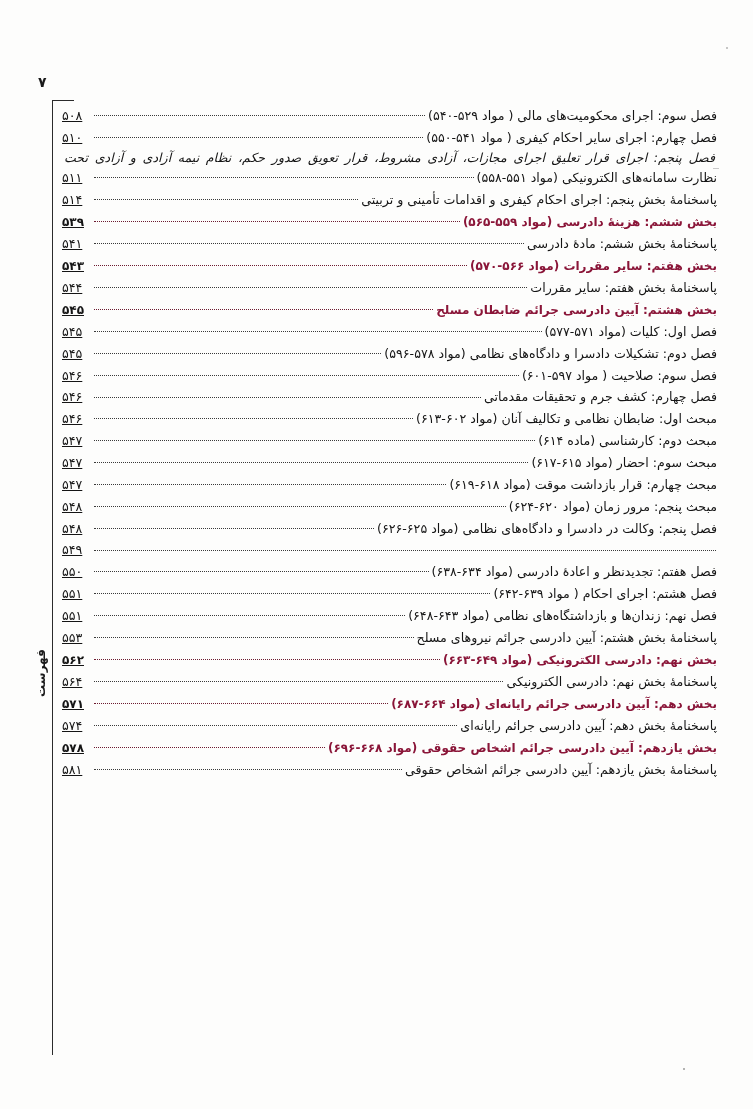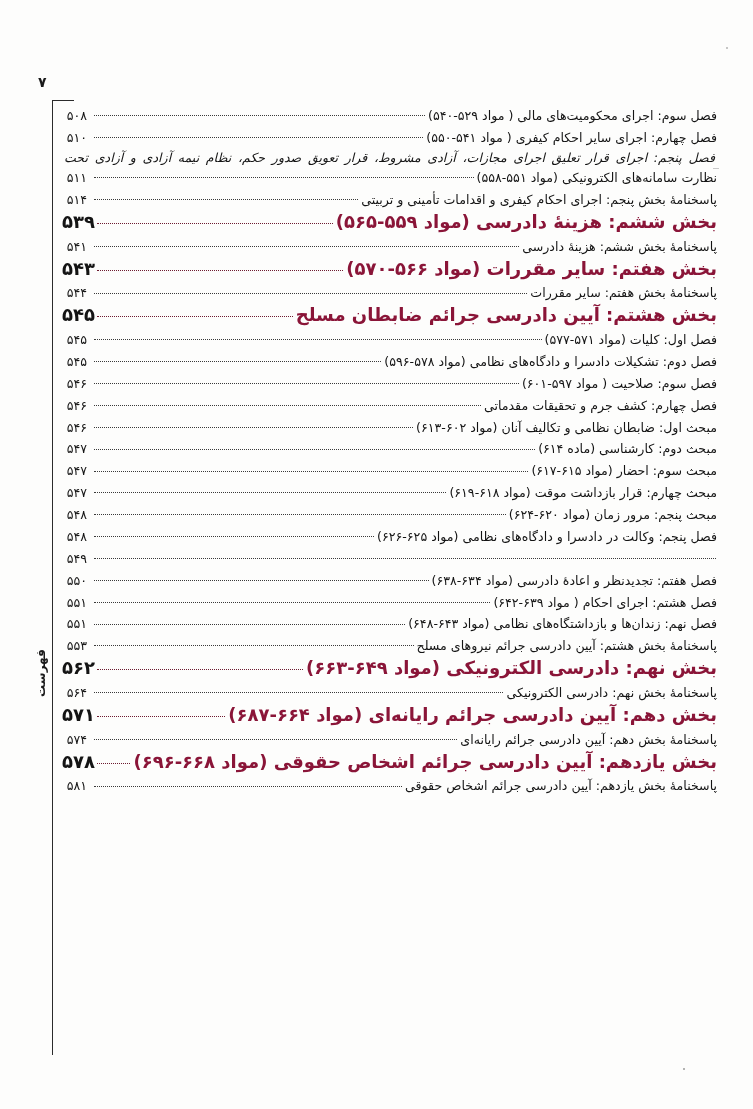--- a/index.html
+++ b/index.html
@@ -131,31 +131,32 @@
     bottom: 0.24em;
     border-bottom: 1.2px dotted #3a3a3a;
   }
 
   .toc-page {
     flex: 0 0 auto;
     font-size: 12.6px;
     color: #141414;
     white-space: nowrap;
     min-width: 30px;
-    text-align: center;
+    text-align: left;
     direction: rtl;
     padding-right: 1px;
+    text-decoration: underline;
   }
 
   
   .toc-row.section .toc-title,
   .toc-row.section .toc-page {
     color: #8a1538;
     font-weight: bold;
-    font-size: 18px;
+    font-size: 12px;
   }
   .toc-row.section .toc-page {
     color: #141414;
     font-weight: bold;
   }
   .toc-row.section .toc-dots::before {
     border-bottom-color: #6d1b30;
   }
 
   
@@ -226,21 +227,21 @@
         <span class="toc-title">پاسخنامهٔ بخش پنجم: اجرای احکام کیفری و اقدامات تأمینی و تربیتی</span>
         <span class="toc-dots"></span>
         <span class="toc-page">۵۱۴</span>
       </div>
       <div class="toc-row section">
         <span class="toc-title">بخش ششم: هزینهٔ دادرسی (مواد ۵۵۹-۵۶۵)</span>
         <span class="toc-dots"></span>
         <span class="toc-page">۵۳۹</span>
       </div>
       <div class="toc-row">
-        <span class="toc-title">پاسخنامهٔ بخش ششم: هزینهٔ دادرسی</span>
+        <span class="toc-title">پاسخنامهٔ بخش ششم: مادهٔ دادرسی</span>
         <span class="toc-dots"></span>
         <span class="toc-page">۵۴۱</span>
       </div>
       <div class="toc-row section">
         <span class="toc-title">بخش هفتم: سایر مقررات (مواد ۵۶۶-۵۷۰)</span>
         <span class="toc-dots"></span>
         <span class="toc-page">۵۴۳</span>
       </div>
       <div class="toc-row">
         <span class="toc-title">پاسخنامهٔ بخش هفتم: سایر مقررات</span>

